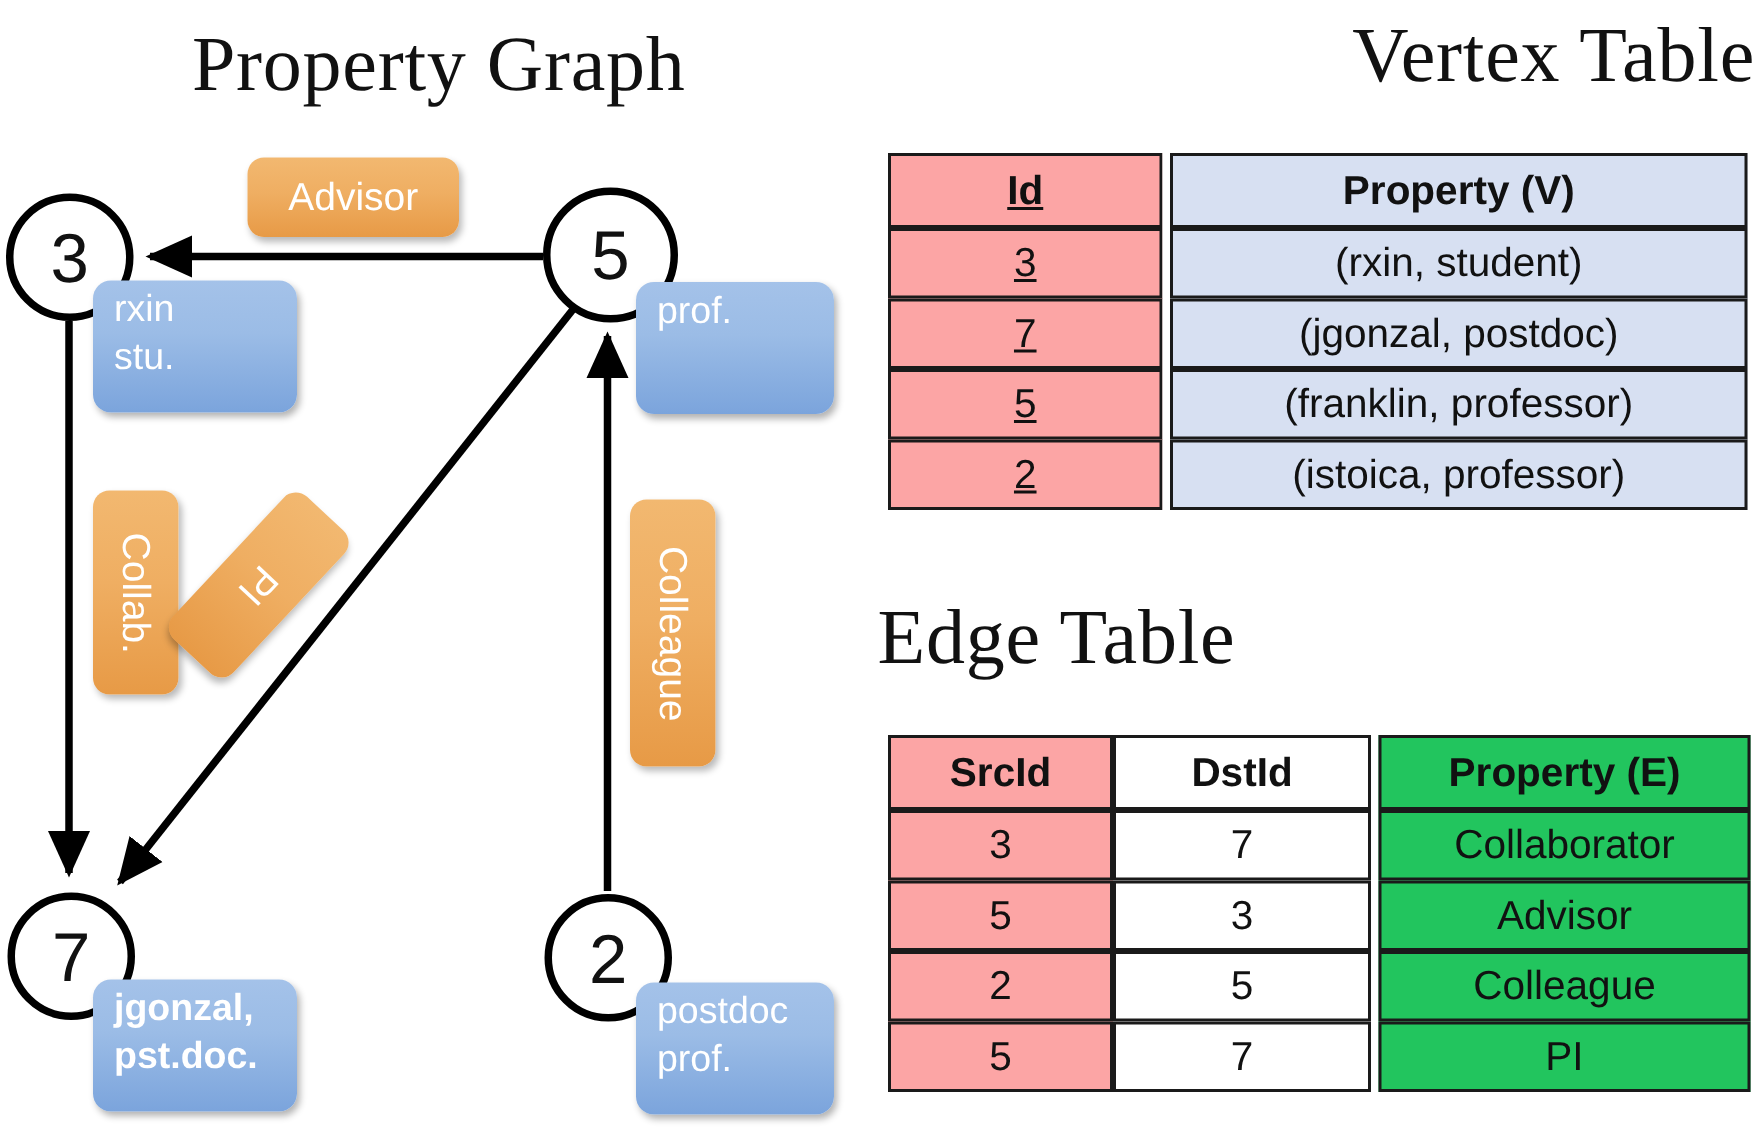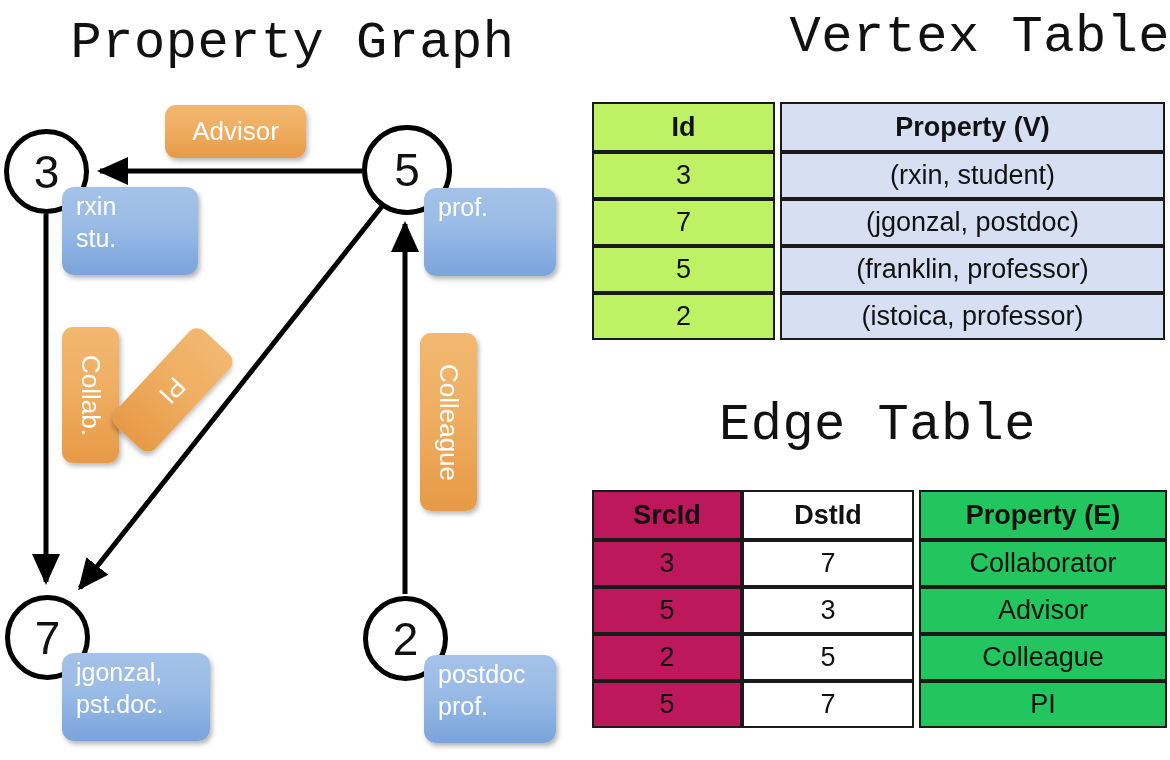--- a/index.html
+++ b/index.html
@@ -12,31 +12,31 @@
     height: 760px;
     position: relative;
     overflow: hidden;
     font-family: "Liberation Sans", sans-serif;
     color: #000;
   }
 
   
   .title {
     position: absolute;
-    font-family: Liberation Mono, monospace;
+    font-family: Liberation Serif, serif;
     font-weight: 300;
     font-size: 52px;
     line-height: 1;
     letter-spacing: 0.5px;
     color: #111;
     white-space: nowrap;
   }
   #title-property-graph { left: 0; top: 18px; width: 585px; text-align: center; }
   #title-vertex-table   { left: 585px; top: 12px; width: 585px; text-align: right; }
-  #title-edge-table     { left: 585px; top: 400px; width: 585px; text-align: center; }
+  #title-edge-table     { left: 585px; top: 400px; width: 585px; }
 
   
   #graph-panel {
     position: absolute;
     left: 0; top: 0;
     width: 585px; height: 760px;
   }
   #graph-svg { position: absolute; left: 0; top: 0; }
 
   
@@ -123,25 +123,25 @@
     box-sizing: border-box;
   }
   .data-table th {
     font-weight: 700;
     font-size: 27px;
     height: 50px;
   }
   .col-gap { border: none !important; width: 5px; background: #fff; }
 
   #vertex-table { left: 592px; top: 102px; }
-  #vertex-table .id-col { width: 183px; background: #bef264; }
+  #vertex-table .id-col { width: 183px; background: #fca5a5; text-decoration: underline; }
   #vertex-table .prop-col { width: 385px; background: #d7e0f2; }
 
   #edge-table { left: 592px; top: 490px; }
-  #edge-table .src-col { width: 150px; background: #be185d; }
+  #edge-table .src-col { width: 150px; background: #fca5a5; }
   #edge-table .dst-col { width: 172px; background: #ffffff; }
   #edge-table .prop-col { width: 248px; background: #22c55e; }
 </style>
 </head>
 <body>
 
 <div class="title" id="title-property-graph">Property Graph</div>
 <div class="title" id="title-vertex-table">Vertex Table</div>
 <div class="title" id="title-edge-table">Edge Table</div>
 
@@ -176,21 +176,21 @@
     <span>2</span>
   </div>
 
   <div class="prop-box" style="left:62px; top:187px; width:136px; height:88px;">
     <span>rxin</span>
     <span>stu.</span>
   </div>
   <div class="prop-box" style="left:424px; top:188px; width:132px; height:88px;">
     <span>prof.</span>
   </div>
-  <div class="prop-box" style="left:62px; top:653px; width:148px; height:88px;">
+  <div class="prop-box" style="left:62px; top:653px; width:136px; height:88px;font-weight:bold;">
     <span>jgonzal,</span>
     <span>pst.doc.</span>
   </div>
   <div class="prop-box" style="left:424px; top:655px; width:132px; height:88px;">
     <span>postdoc</span>
     <span>prof.</span>
   </div>
 
   <div class="edge-label" style="left:165px; top:105px; width:141px; height:53px;">
     <span>Advisor</span>

